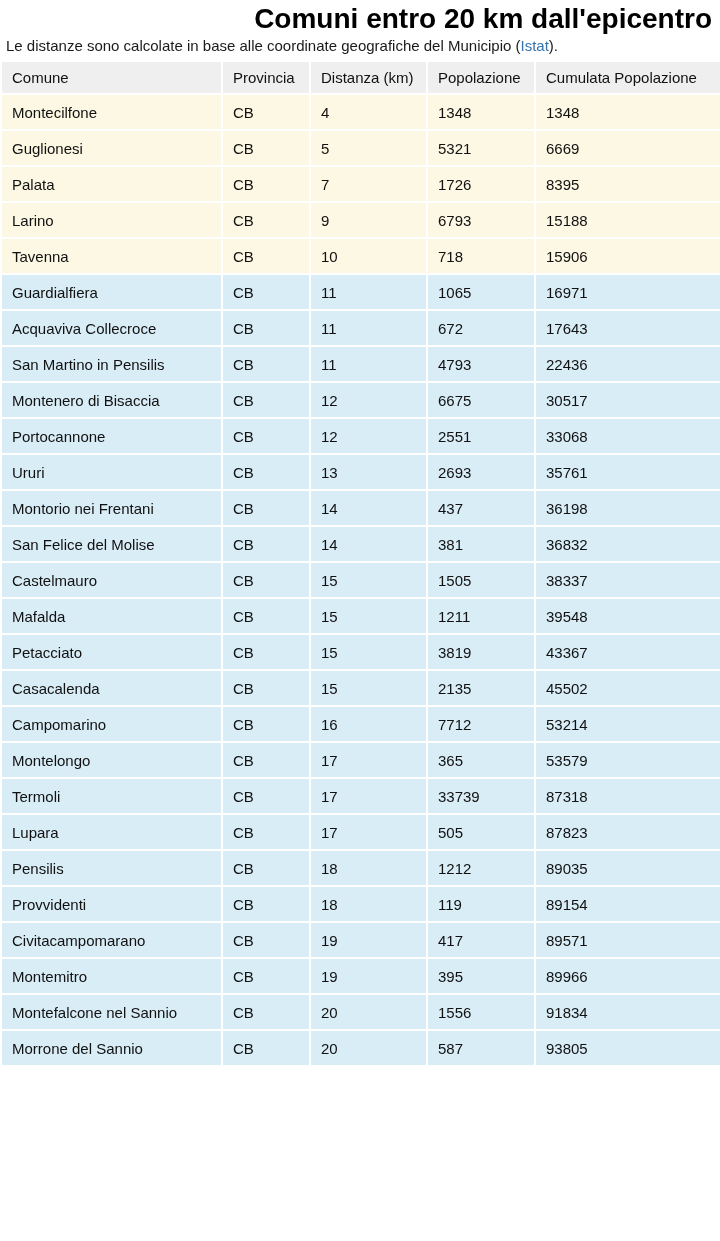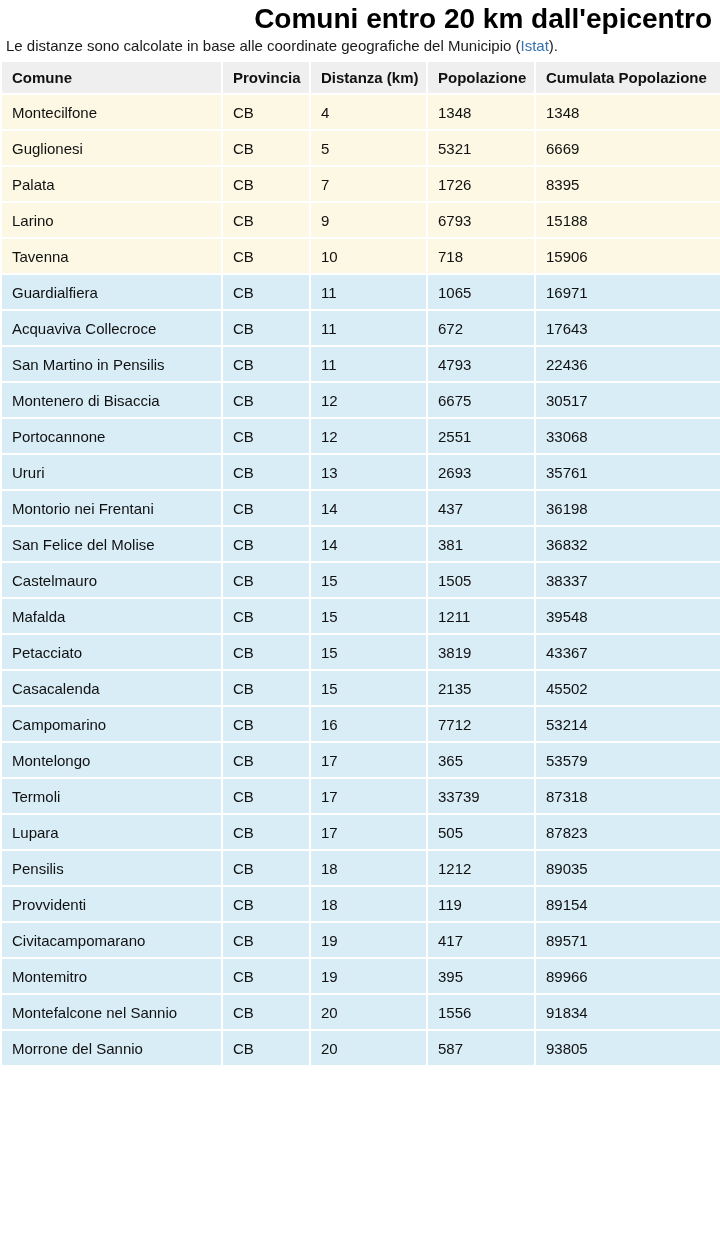--- a/index.html
+++ b/index.html
@@ -40,21 +40,21 @@
     border: 2px solid #ffffff;
     padding: 0 6px 0 10px;
     text-align: left;
     vertical-align: middle;
     white-space: nowrap;
     overflow: hidden;
   }
   .comuni-table thead th {
     background: var(--header-bg, #efefef);
     height: 33px;
-    font-weight: bold;
+    font-weight: normal;
     font-size: 15px;
     color: #111111;
   }
   .comuni-table tbody td { height: 36px; color: #111111; }
   tr.row-near td { background: var(--near-row-bg, #fcf8e3); }
   tr.row-far  td { background: var(--far-row-bg, #d9edf7); }
 </style>
 </head>
 <body>
 

